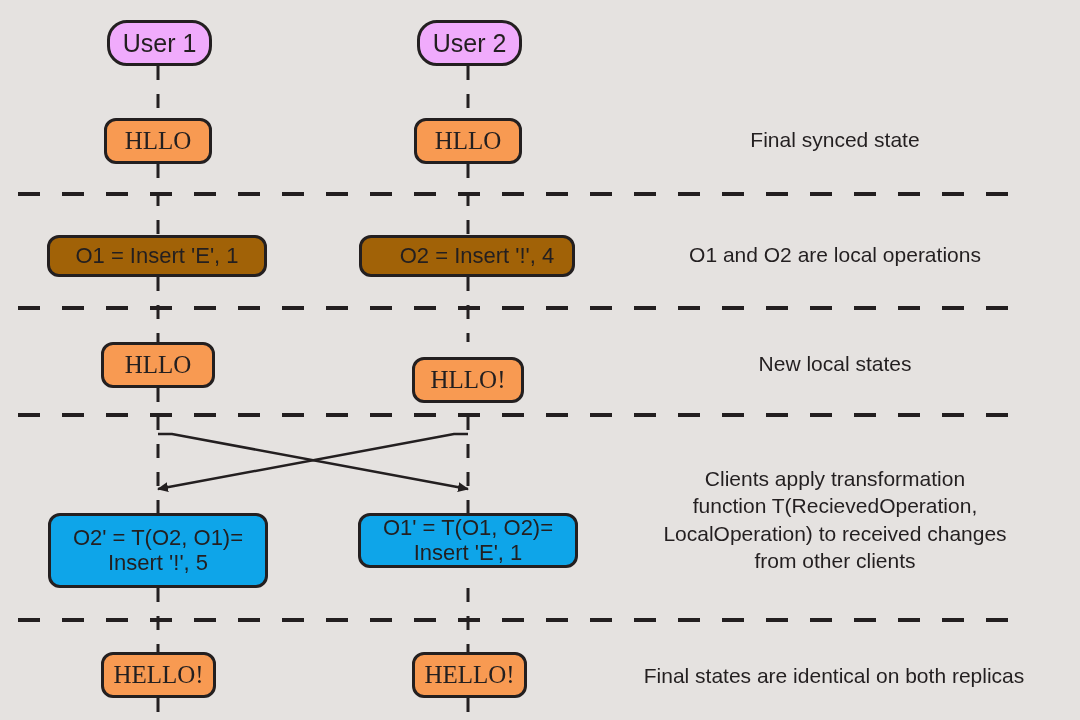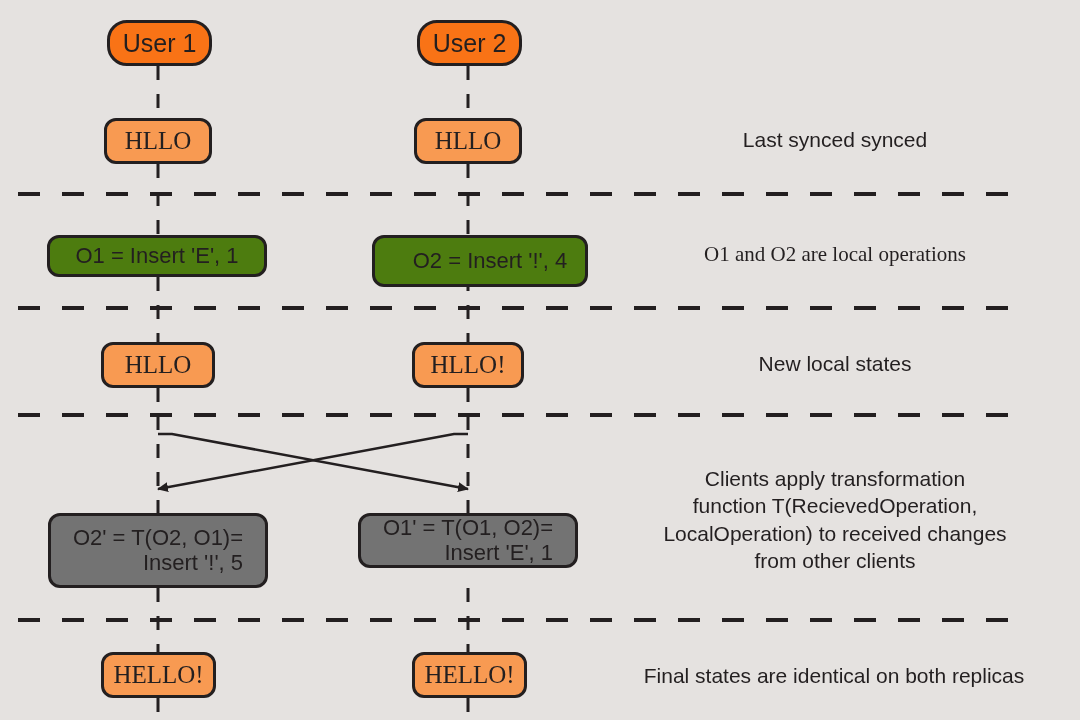--- a/index.html
+++ b/index.html
@@ -33,37 +33,36 @@
     display: flex;
     align-items: center;
     justify-content: center;
     text-align: center;
     color: #231f20;
     line-height: 1.12;
     white-space: pre-line;
     z-index: 3;
   }
   .node.user {
-    background: #f97316;
+    background: #f0abfc;
     font-size: 25px;
     border-radius: 20px;
   }
   .node.state {
     background: #f89a52;
     font-size: 25px;
     font-family: Liberation Serif, serif;
   }
   .node.op {
-    background: #4d7c0f;
+    background: #a16207;
     font-size: 22px;
   }
   .node.op2 {
-    background: #737373;
+    background: #0ea5e9;
     font-size: 22px;
-    text-align: right;
   }
   .annotation {
     position: absolute;
     text-align: center;
     color: #231f20;
     font-size: 21px;
     line-height: 1.3;
     white-space: pre-line;
     z-index: 2;
   }
@@ -104,33 +103,33 @@
         <polyline points="468,434 454,434 158,489" fill="none" stroke="#231f20" stroke-width="2.5" marker-end="url(#ah)"></polyline>
       </g>
   </svg>
 
   <div id="node-group">
       <div class="node user" style="left: 107px; top: 20px; width: 105px; height: 46px;">User 1</div>
       <div class="node user" style="left: 417px; top: 20px; width: 105px; height: 46px;">User 2</div>
       <div class="node state" style="left: 104px; top: 118px; width: 108px; height: 46px;">HLLO</div>
       <div class="node state" style="left: 414px; top: 118px; width: 108px; height: 46px;">HLLO</div>
       <div class="node op" style="left: 47px; top: 235px; width: 220px; height: 42px;">O1 = Insert 'E', 1</div>
-      <div class="node op" style="left: 372px; top: 235px; width: 216px; height: 52px; padding-left: 20px;">O2 = Insert '!', 4</div>
+      <div class="node op" style="left: 359px; top: 235px; width: 216px; height: 42px; padding-left: 20px;">O2 = Insert '!', 4</div>
       <div class="node state" style="left: 101px; top: 342px; width: 114px; height: 46px;">HLLO</div>
-      <div class="node state" style="left: 412px; top: 342px; width: 112px; height: 46px;">HLLO!</div>
+      <div class="node state" style="left: 412px; top: 357px; width: 112px; height: 46px;">HLLO!</div>
       <div class="node op2" style="left: 48px; top: 513px; width: 220px; height: 75px;">O2' = T(O2, O1)=
 Insert '!', 5</div>
       <div class="node op2" style="left: 358px; top: 513px; width: 220px; height: 55px;">O1' = T(O1, O2)=
 Insert 'E', 1</div>
       <div class="node state" style="left: 101px; top: 652px; width: 115px; height: 46px;">HELLO!</div>
       <div class="node state" style="left: 412px; top: 652px; width: 115px; height: 46px;">HELLO!</div>
     </div>
   <div id="annotation-group">
-      <div class="annotation" style="left: 600px; top: 126px; width: 470px;">Last synced synced</div>
-      <div class="annotation" style="left: 600px; top: 241px; width: 470px; font-family: Liberation Serif, serif;">O1 and O2 are local operations</div>
+      <div class="annotation" style="left: 600px; top: 126px; width: 470px;">Final synced state</div>
+      <div class="annotation" style="left: 600px; top: 241px; width: 470px;">O1 and O2 are local operations</div>
       <div class="annotation" style="left: 600px; top: 350px; width: 470px;">New local states</div>
       <div class="annotation" style="left: 600px; top: 465px; width: 470px;">Clients apply transformation
 function T(RecievedOperation,
 LocalOperation) to received changes
 from other clients</div>
       <div class="annotation" style="left: 594px; top: 662px; width: 480px;">Final states are identical on both replicas</div>
     </div>
 
 </div>
 

